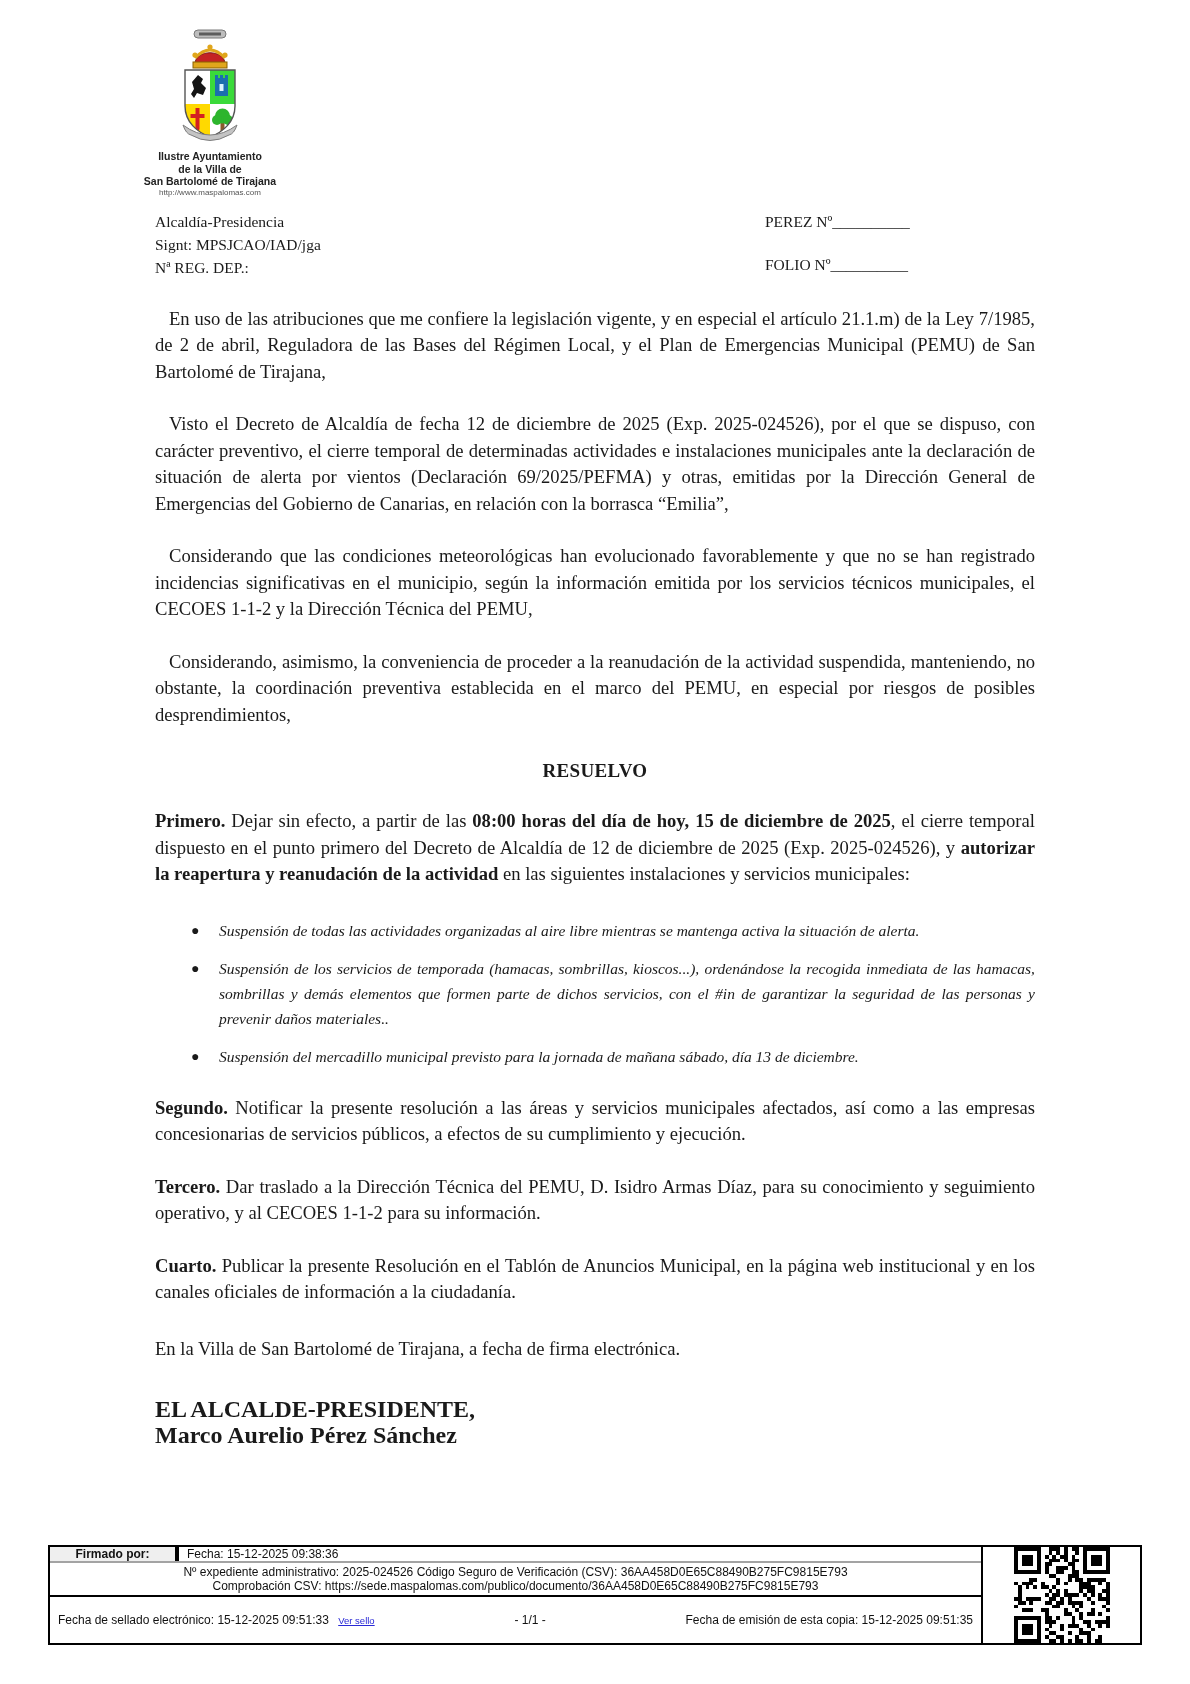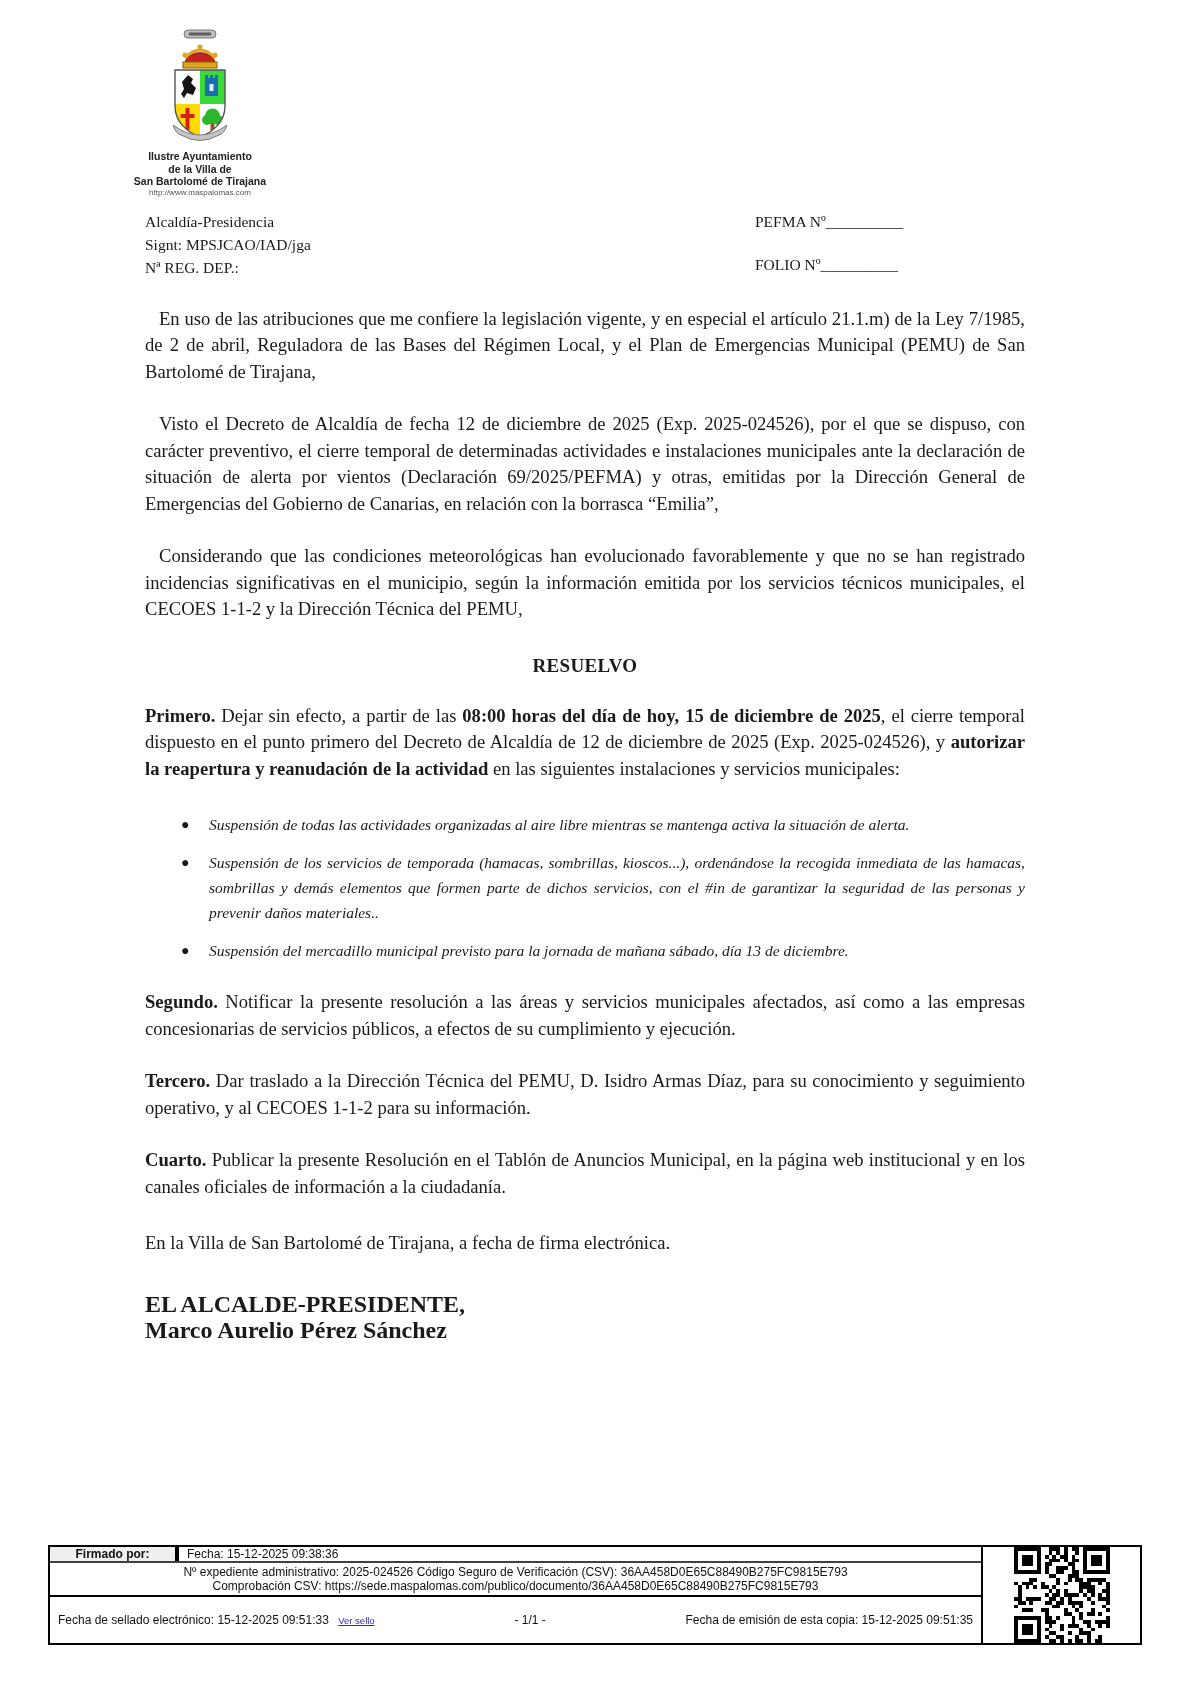--- a/index.html
+++ b/index.html
@@ -1,18 +1,18 @@
 <!DOCTYPE html>
 <html lang="es"><head>
 <meta charset="utf-8">
 <style>
   html,body{margin:0;padding:0;background:#fff;}
   .page{position:relative;width:1190px;height:1684px;background:#fff;overflow:hidden;
         font-family:"Liberation Serif",serif;color:#1a1a1a;}
-  .content{position:absolute;left:145px;top:0;width:880px;}
+  .content{position:absolute;left:155px;top:0;width:880px;}
 
   
   .logo-block{margin-top:28px;margin-left:-14px;width:138px;text-align:center;}
   .crest{display:block;margin:0 auto;}
   .logo-caption{font-family:"Liberation Sans",sans-serif;font-size:10.5px;font-weight:700;
                 line-height:12.5px;color:#222;}
   .logo-url{font-family:"Liberation Sans",sans-serif;font-size:8px;color:#555;line-height:10px;}
 
   .meta{position:relative;margin-top:12px;height:70px;font-size:15.5px;line-height:23px;}
   .meta-left div{white-space:pre;}
@@ -37,21 +37,21 @@
   .bullet-text{flex:1;}
 
   .place-line{margin-top:30px;font-size:18.6px;line-height:26.5px;}
   .sig-block{margin-top:34px;font-size:24px;font-weight:700;line-height:26px;}
 
   
   .footer{position:absolute;left:48px;top:1545px;width:1094px;height:100px;
           border:2px solid #000;box-sizing:border-box;display:flex;
           font-family:"Liberation Sans",sans-serif;font-size:12px;color:#111;}
   .footer-left{flex:1;display:flex;flex-direction:column;border-right:2px solid #000;}
-  .f-row1{height:30px;box-sizing:border-box;border-bottom:2px solid #404040;display:flex;align-items:stretch;}
+  .f-row1{height:30px;box-sizing:border-box;border-bottom:2px solid #a3a3a3;display:flex;align-items:stretch;}
   .f-cell-label{width:127px;box-sizing:border-box;border-right:2px solid #000;background:#efefef;
                 display:flex;align-items:center;justify-content:center;font-weight:700;}
   .f-cell-name{flex:1;display:flex;align-items:center;padding-left:8px;box-sizing:border-box;}
   .f-cell-fecha{width:167px;box-sizing:border-box;border-left:2px solid #000;display:flex;
                 align-items:center;padding-left:8px;}
   .f-row2{height:36px;box-sizing:border-box;border-bottom:2px solid #000;display:flex;
           flex-direction:column;justify-content:space-evenly;text-align:center;padding:2px 0;}
   .f-row3{flex:1;display:flex;align-items:center;justify-content:space-between;padding:16px 8px;}
   .link{color:#2929d6;font-size:9.5px;margin-left:6px;cursor:pointer;}
   .link.u{text-decoration:underline;}
@@ -107,29 +107,30 @@
       <div class="logo-url">http://www.maspalomas.com</div>
     </div>
 
     <div class="meta">
       <div class="meta-left">
         <div>Alcaldía-Presidencia</div>
         <div>Signt: MPSJCAO/IAD/jga</div>
         <div>Nª REG. DEP.:</div>
       </div>
       <div class="meta-right">
-        <div class="libro">PEFMA Nº__________</div>
+        <div class="libro">PEREZ Nº__________</div>
         <div class="folio">FOLIO Nº__________</div>
       </div>
     </div>
 
 
     <p class="para">En uso de las atribuciones que me confiere la legislación vigente, y en especial el artículo 21.1.m) de la Ley 7/1985, de 2 de abril, Reguladora de las Bases del Régimen Local, y el Plan de Emergencias Municipal (PEMU) de San Bartolomé de Tirajana,</p>
     <p class="para">Visto el Decreto de Alcaldía de fecha 12 de diciembre de 2025 (Exp. 2025-024526), por el que se dispuso, con carácter preventivo, el cierre temporal de determinadas actividades e instalaciones municipales ante la declaración de situación de alerta por vientos (Declaración 69/2025/PEFMA) y otras, emitidas por la Dirección General de Emergencias del Gobierno de Canarias, en relación con la borrasca “Emilia”,</p>
     <p class="para">Considerando que las condiciones meteorológicas han evolucionado favorablemente y que no se han registrado incidencias significativas en el municipio, según la información emitida por los servicios técnicos municipales, el CECOES 1-1-2 y la Dirección Técnica del PEMU,</p>
+    <p class="para">Considerando, asimismo, la conveniencia de proceder a la reanudación de la actividad suspendida, manteniendo, no obstante, la coordinación preventiva establecida en el marco del PEMU, en especial por riesgos de posibles desprendimientos,</p>
 
     <div class="resuelvo">RESUELVO</div>
 
     <p class="para noindent"><b class="lead">Primero.</b><span> Dejar sin efecto, a partir de las </span><b>08:00 horas del día de hoy, 15 de diciembre de 2025</b><span>, el cierre temporal dispuesto en el punto primero del Decreto de Alcaldía de 12 de diciembre de 2025 (Exp. 2025-024526), y </span><b>autorizar la reapertura y reanudación de la actividad</b><span> en las siguientes instalaciones y servicios municipales:</span></p>
 
     <div class="bullets">
       <div class="bullet-item">
         <span class="bullet-dot">●</span>
         <span class="bullet-text">Suspensión de todas las actividades organizadas al aire libre mientras se mantenga activa la situación de alerta.</span>
       </div>

